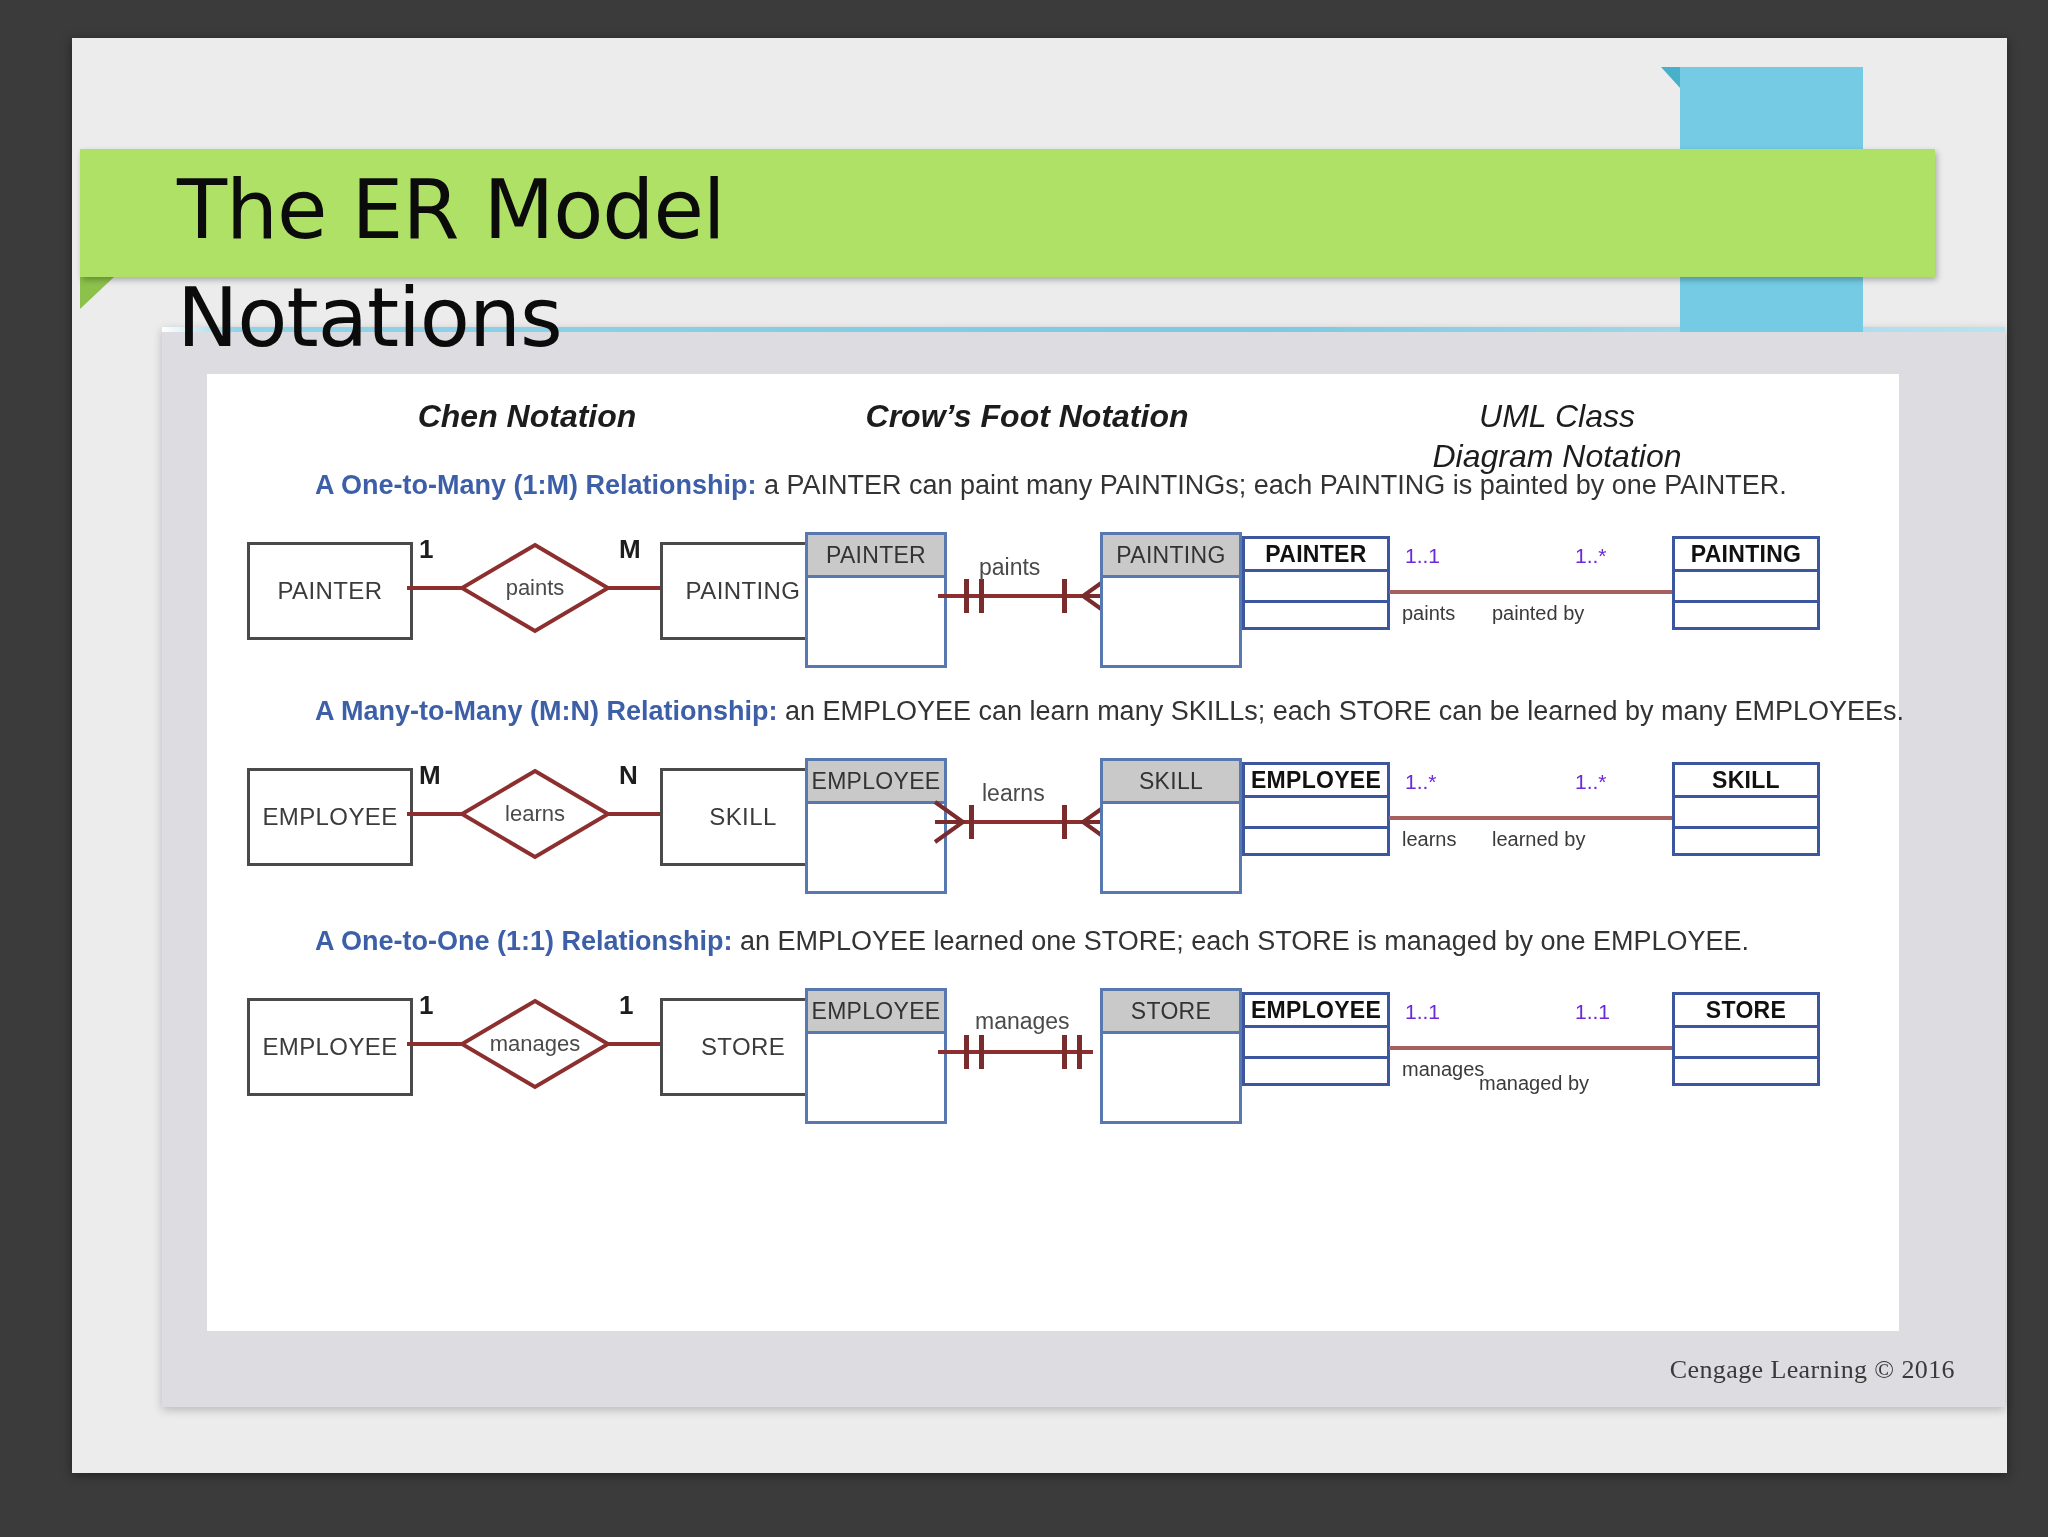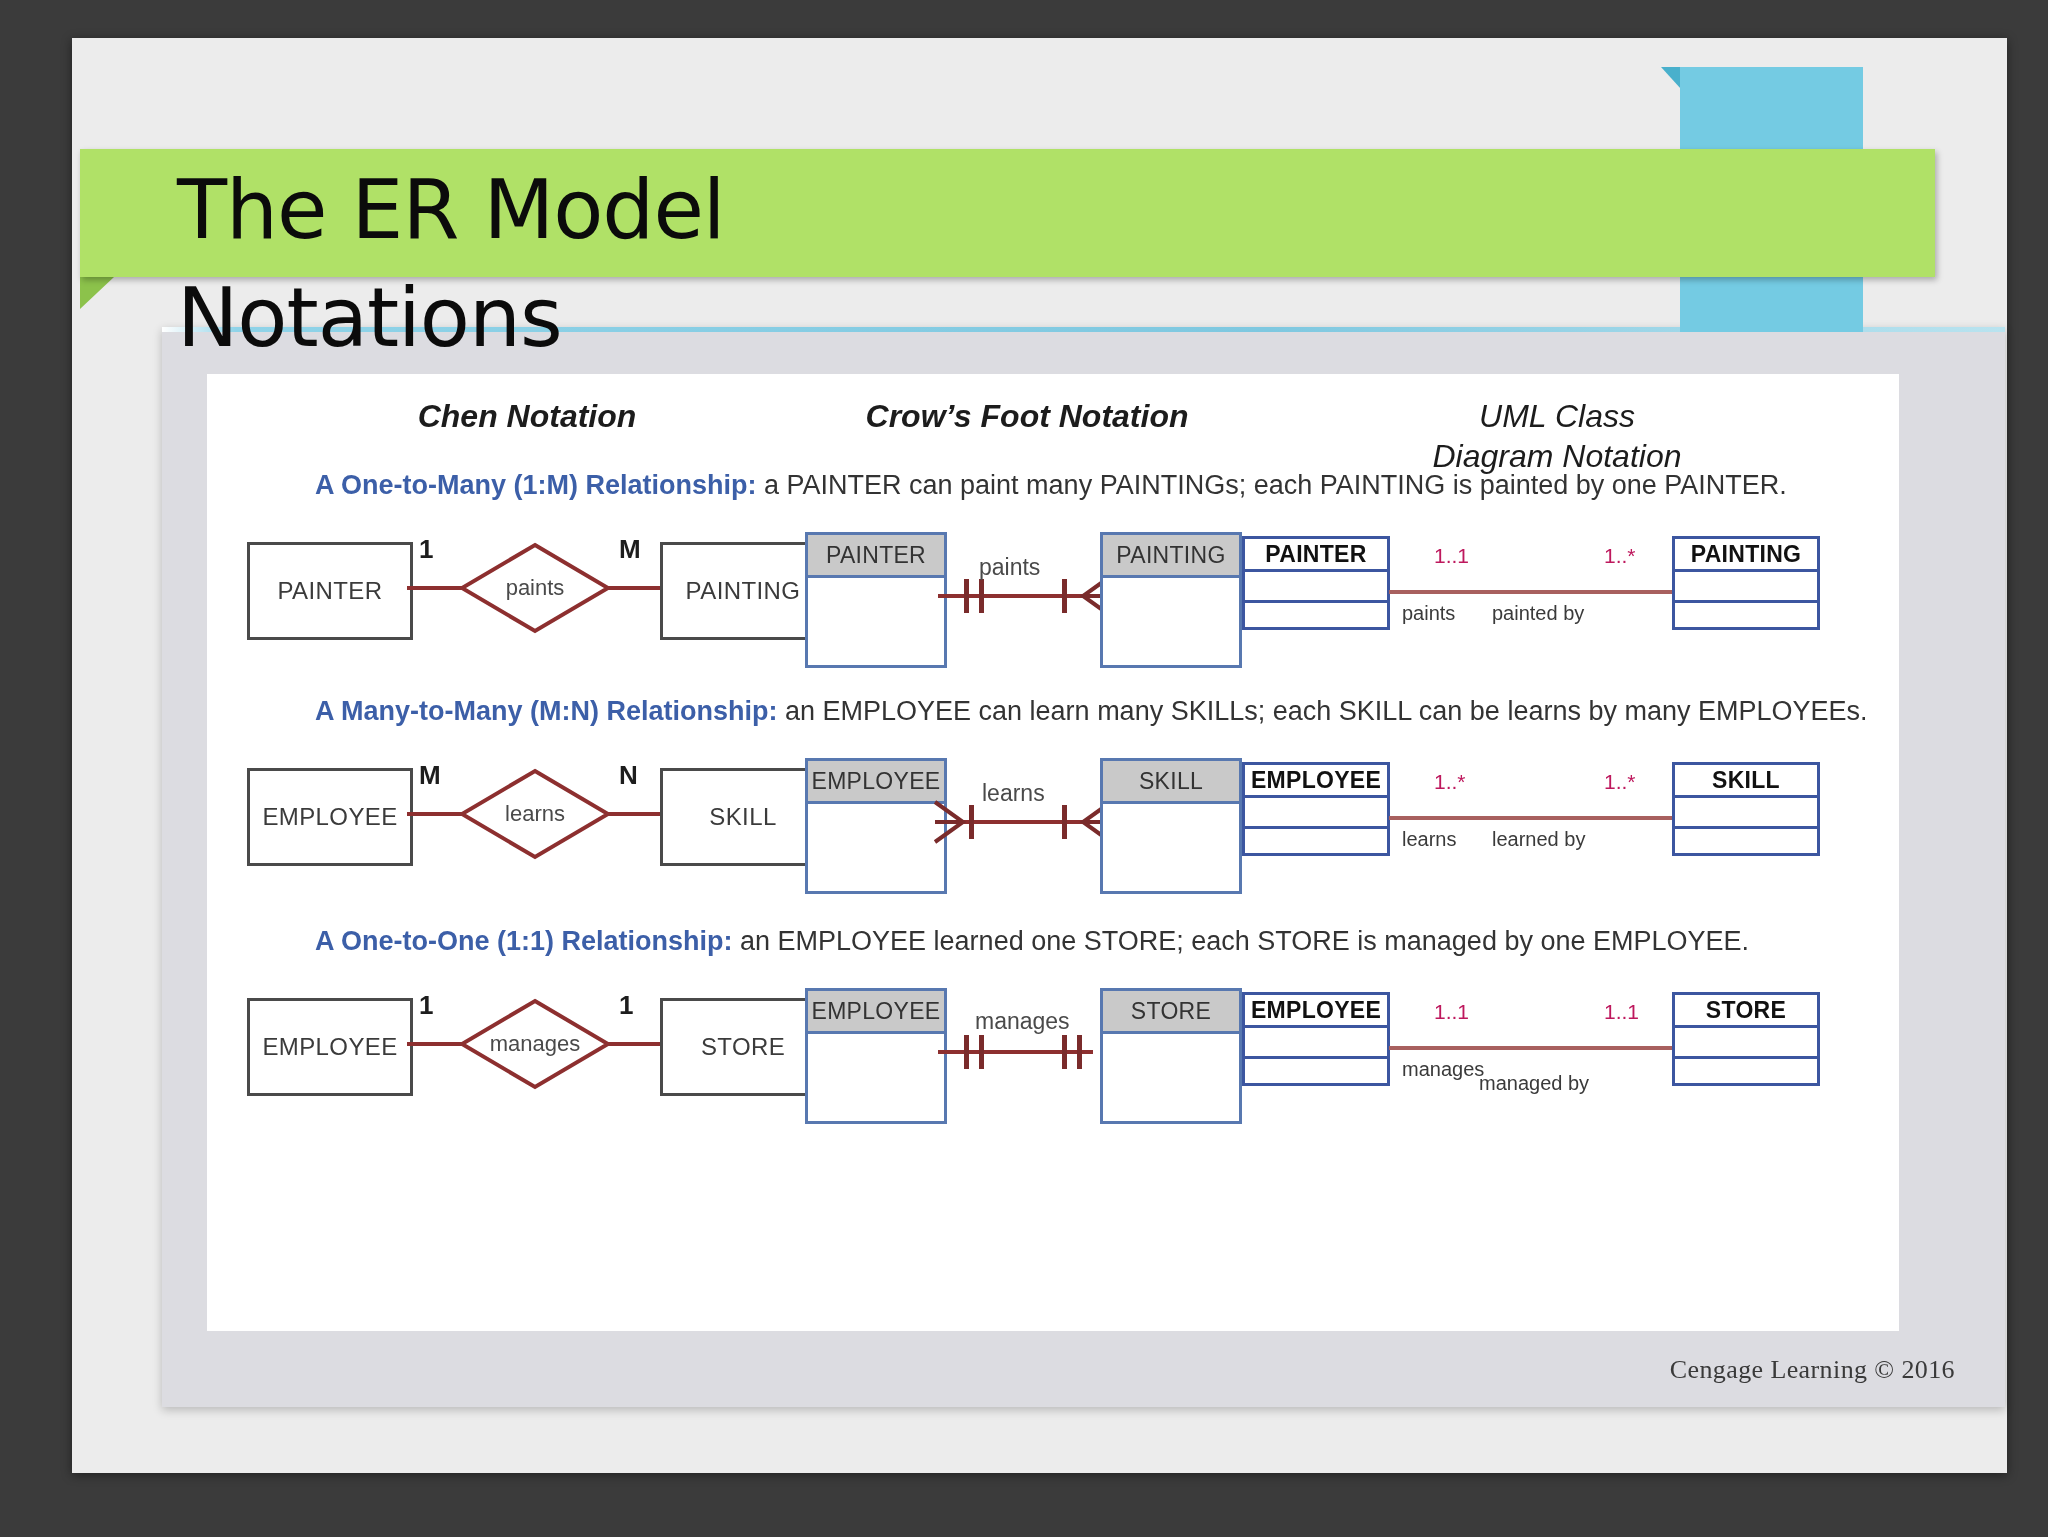--- a/index.html
+++ b/index.html
@@ -143,21 +143,21 @@
     border:3px solid #3c56a0;background:#fff;
     box-sizing:border-box;
   }
   .uml-row1{
     height:30px;border-bottom:3px solid #3c56a0;
     display:flex;align-items:center;justify-content:center;
     font-size:23px;font-weight:bold;color:#111;letter-spacing:.3px;
   }
   .uml-row2{height:28px;border-bottom:3px solid #3c56a0;}
   .uml-line{position:absolute;height:4px;background:#a8605f;}
-  .uml-mult{position:absolute;font-size:21px;color:#be185d;margin-left:29px;}
+  .uml-mult{position:absolute;font-size:21px;color:#6d28d9;}
   .uml-role{position:absolute;font-size:20px;color:#3a3a3a;}
 </style>
 </head>
 <body>
 
 <div id="slide">
 
   <div id="blue-ribbon-fold"></div>
   <div id="blue-ribbon"></div>
 
@@ -220,21 +220,21 @@
           <div class="uml-mult" style="left:1368px;top:30px">1..*</div>
           <div class="uml-role" style="left:1195px;top:88px">paints</div>
           <div class="uml-role" style="left:1285px;top:88px">painted by</div>
           <div class="uml-box" style="left:1465px;top:22px">
             <div class="uml-row1">PAINTING</div>
             <div class="uml-row2"></div>
           </div>
         </div>
 
         <div class="rel-caption" style="top:322px">
-          <b>A Many-to-Many (M:N) Relationship:</b><span> an EMPLOYEE can learn many SKILLs; each SKILL can be learns by many EMPLOYEEs.</span>
+          <b>A Many-to-Many (M:N) Relationship:</b><span> an EMPLOYEE can learn many SKILLs; each STORE can be learned by many EMPLOYEEs.</span>
         </div>
 
         <div class="row" style="top:366px">
 
           <div class="chen-box" style="left:40px;top:28px">EMPLOYEE</div>
           <div class="chen-line" style="left:200px;top:72px;width:55px"></div>
           <div class="chen-diamond" style="left:252px;top:28px">
             <svg width="152" height="92" viewBox="0 0 152 92">
               <polygon points="76,3 149,46 76,89 3,46" fill="#ffffff" stroke="#8d2f2f" stroke-width="4"></polygon>
             </svg>

